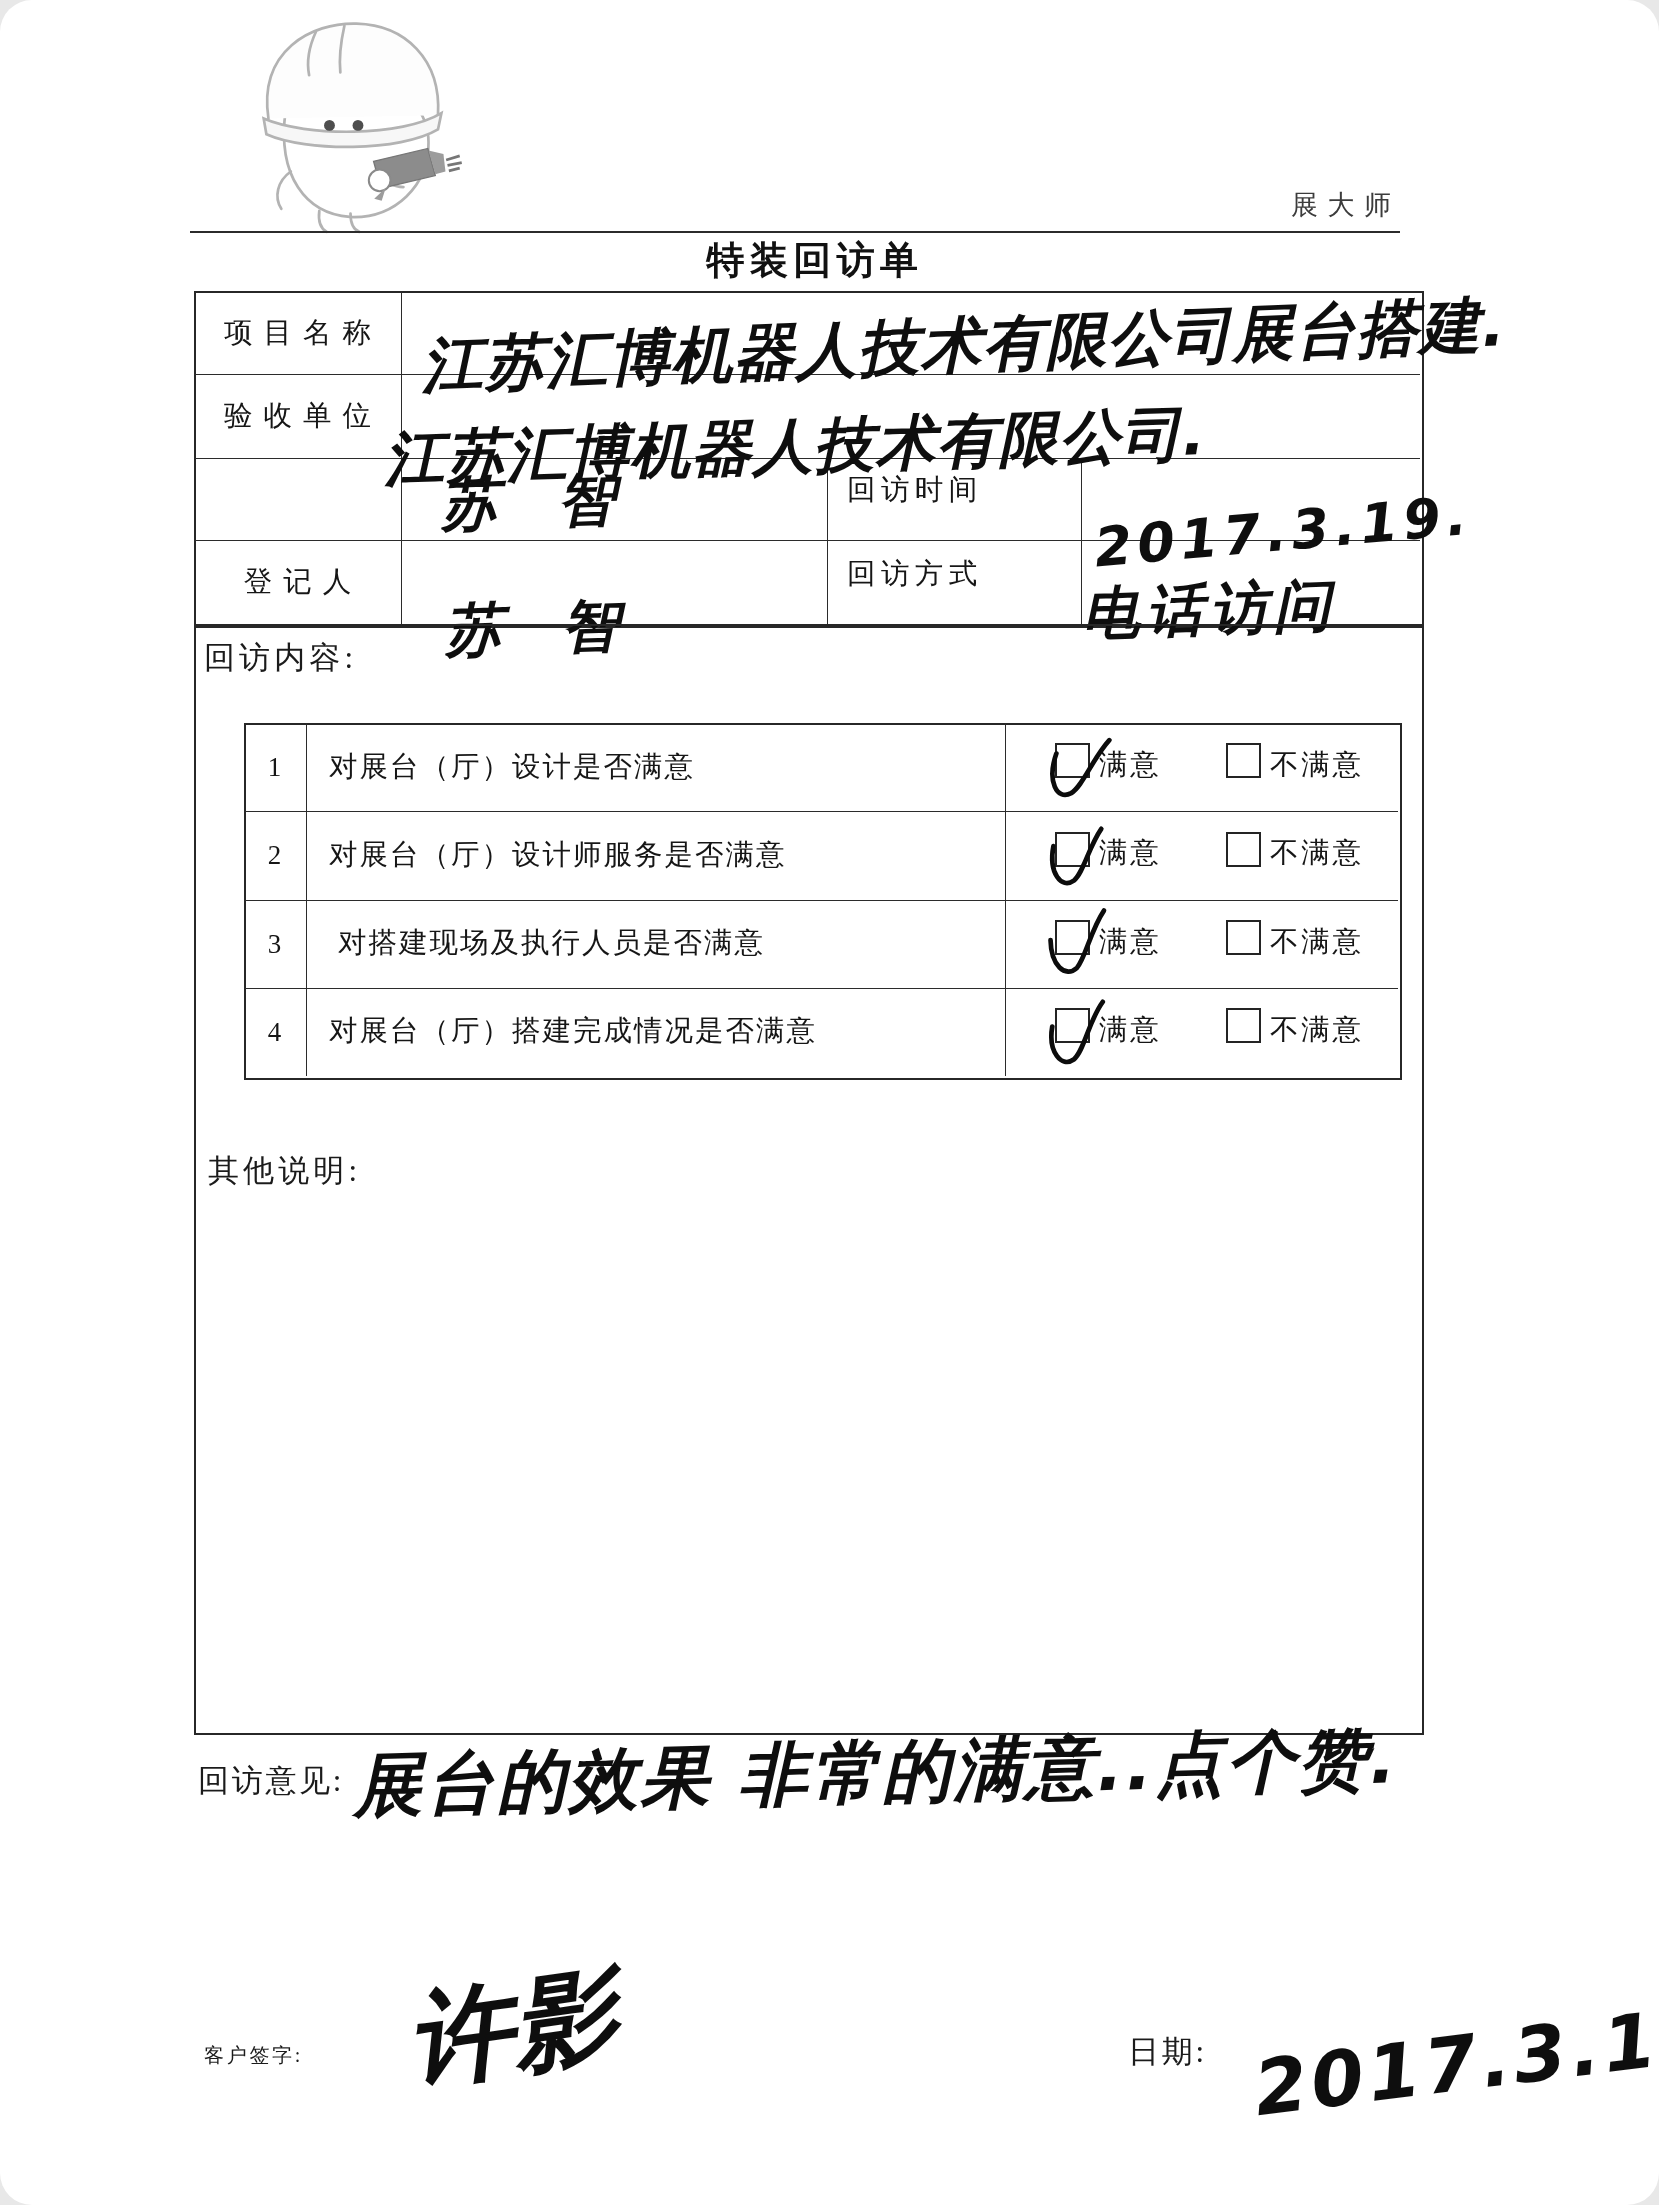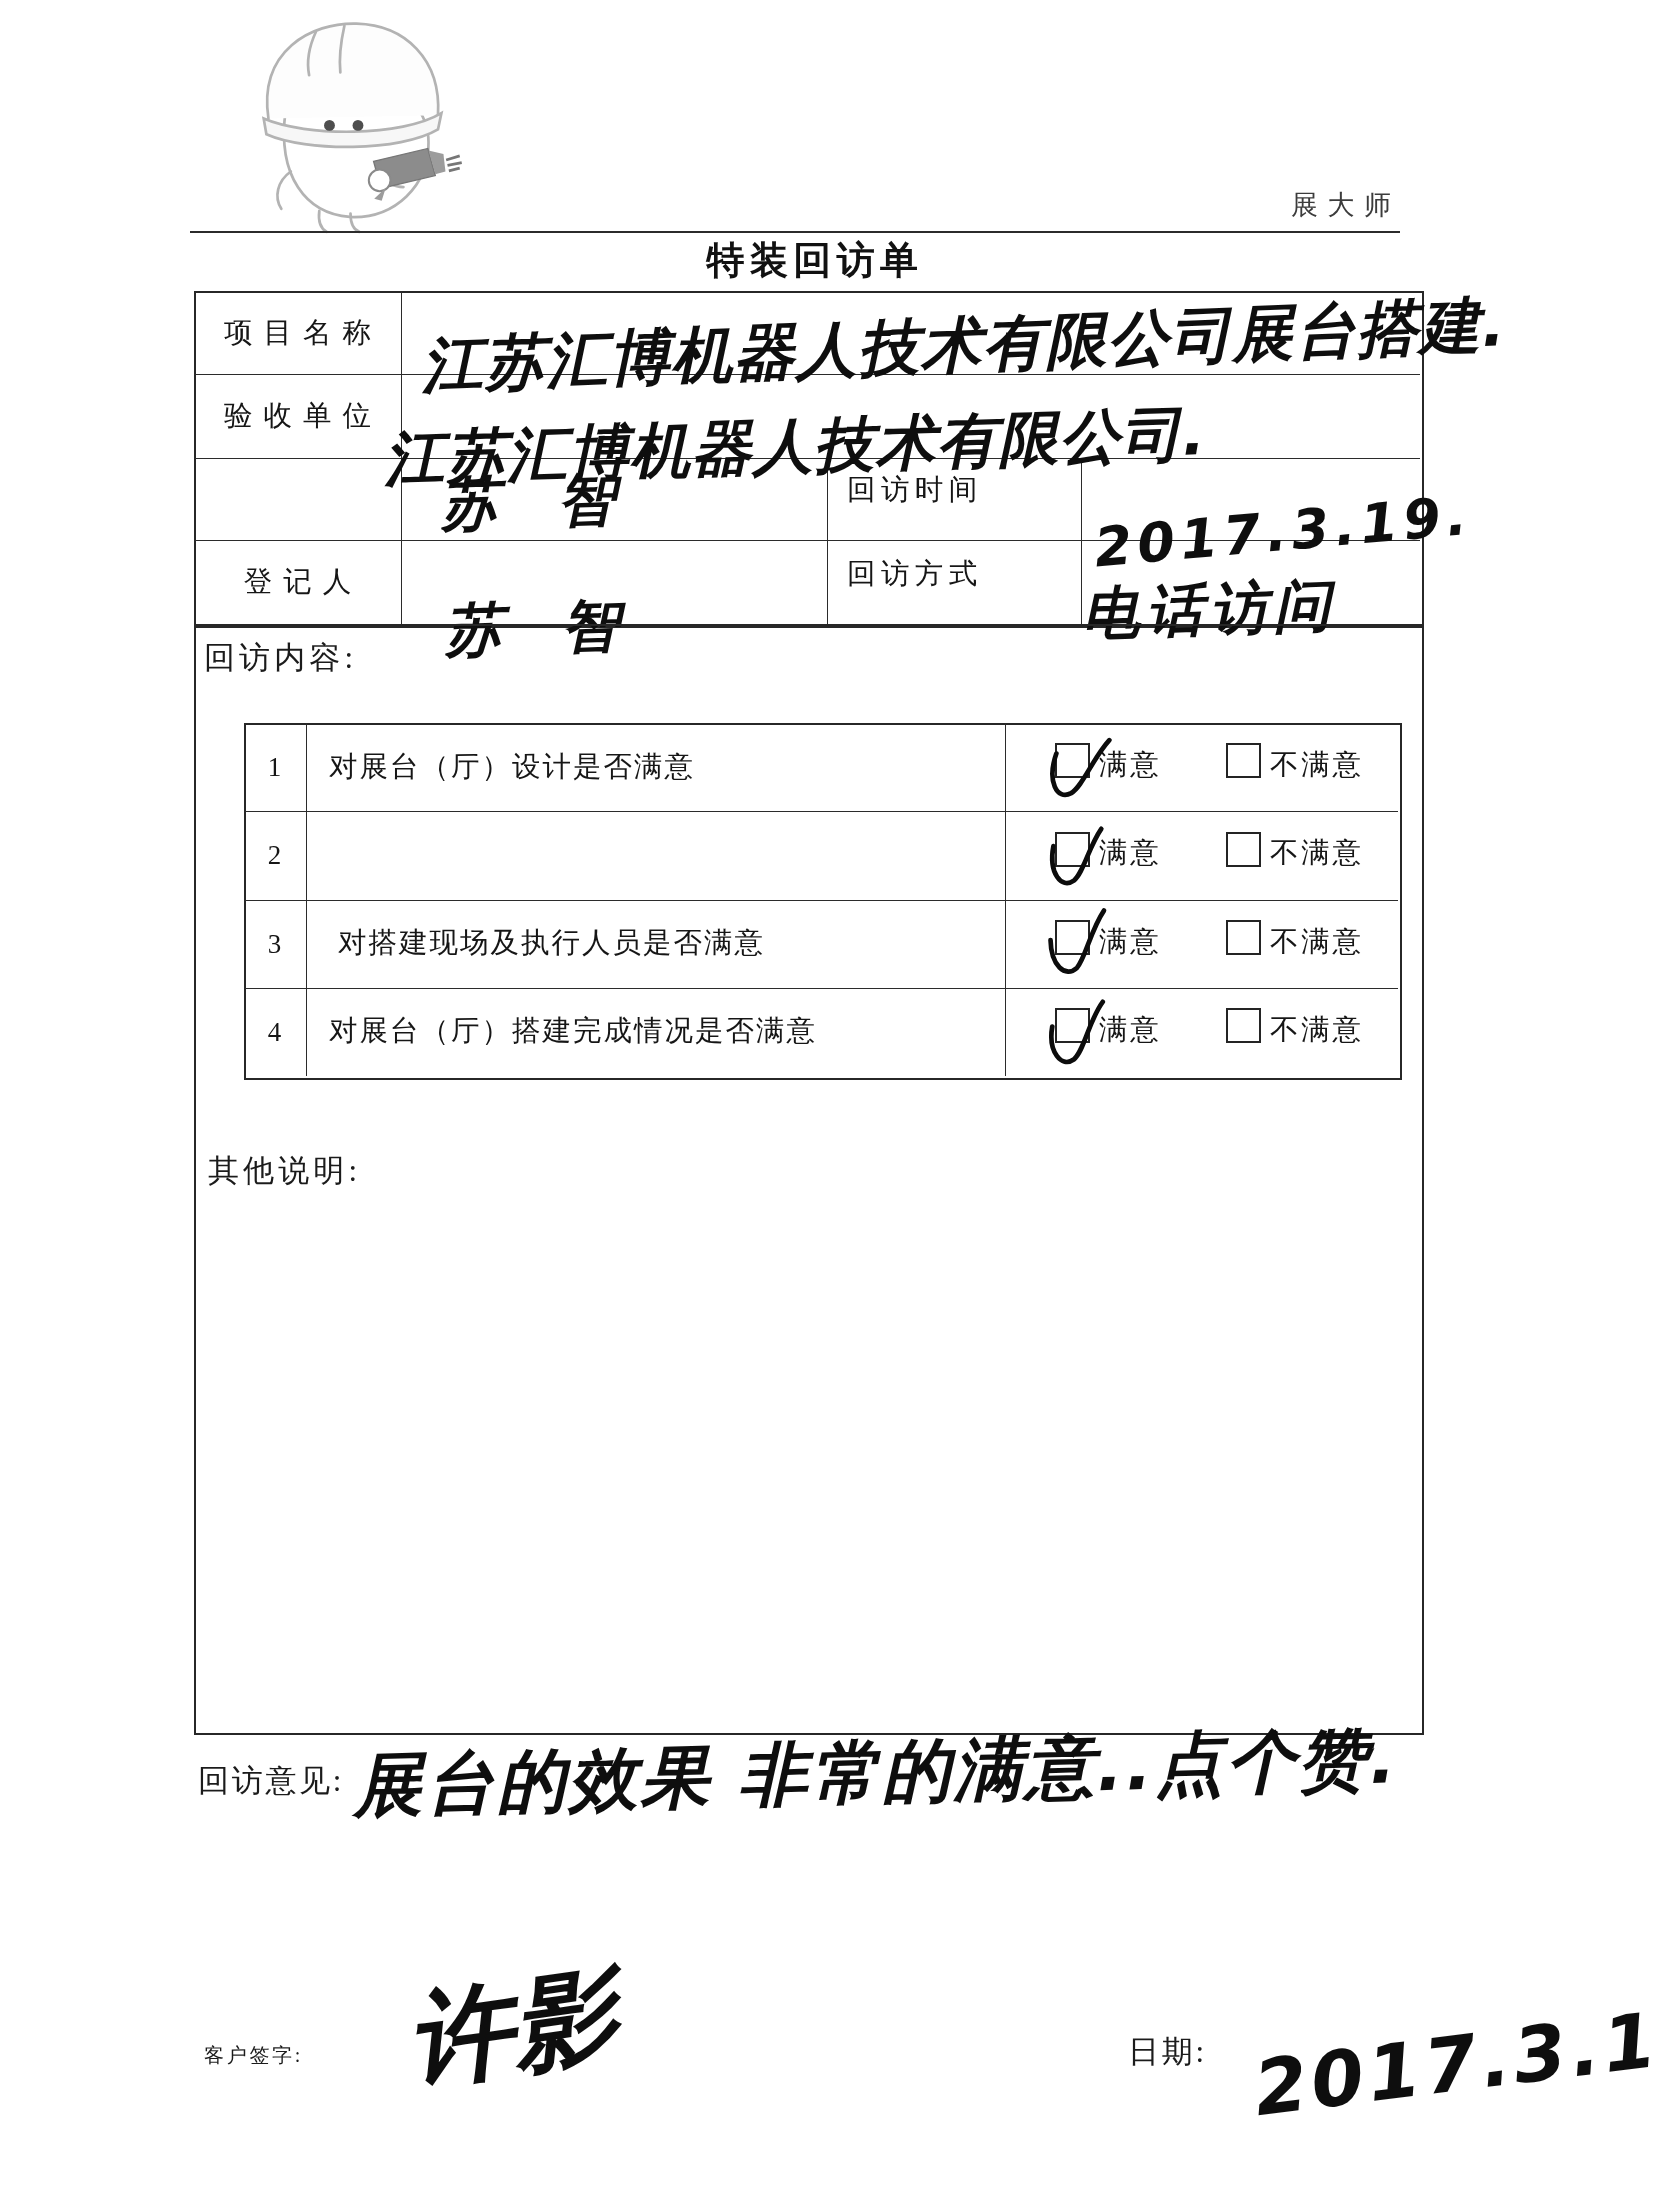--- a/index.html
+++ b/index.html
@@ -1,17 +1,17 @@
 <!DOCTYPE html>
 <html style="font-size:11px"><head>
 <meta charset="utf-8">
 <style>
   html,body{margin:0;padding:0;background:#e8e8e8;}
   .page{position:relative;width:1659px;height:2205px;background:#ffffff;overflow:hidden;
-        font-family:"Liberation Serif","DejaVu Serif",serif;color:#161616;}
+        font-family:"Liberation Serif","DejaVu Serif",serif;color:#161616;border-radius:32px;}
   
   .lbl{position:absolute;font-family:"Liberation Serif","DejaVu Serif",serif;color:#1b1b1b;}
   .cell-label{position:absolute;left:194px;width:207px;height:84px;display:flex;align-items:center;
               justify-content:center;font-size:28.5px;letter-spacing:11px;text-indent:11px;}
   .sub-label{position:absolute;font-size:28.5px;letter-spacing:5.4px;}
   
   .box{position:absolute;border:2px solid #272727;background:transparent;}
   .hline{position:absolute;height:1.4px;background:#2b2b2b;}
   .vline{position:absolute;width:1.4px;background:#2b2b2b;}
   
@@ -100,20 +100,21 @@
   <div class="q-text" style="top:748px;">对展台（厅）设计是否满意</div>
   <div class="cb" style="left:1055px;top:743px;"></div>
   <div class="opt" style="left:1099px;top:746px;">满意</div>
   <div class="cb" style="left:1226px;top:743px;"></div>
   <div class="opt" style="left:1270px;top:746px;">不满意</div>
   <svg class="check-svg" style="left:1042px;top:732px;transform:rotate(6deg);" viewBox="0 0 120 130">
       <path d="M18,36 C8,78 26,106 46,92 C62,80 72,38 94,8"></path>
     </svg>
 
   <div class="q-no" style="top:811px;">2</div>
+  <div class="q-text" style="top:836px;">对展台（厅）设计师服务是否满意</div>
   <div class="cb" style="left:1055px;top:832px;"></div>
   <div class="opt" style="left:1099px;top:834px;">满意</div>
   <div class="cb" style="left:1226px;top:832px;"></div>
   <div class="opt" style="left:1270px;top:834px;">不满意</div>
   <svg class="check-svg" style="left:1042px;top:820px;transform:rotate(2deg);" viewBox="0 0 120 130">
       <path d="M16,40 C10,80 30,104 48,90 C62,78 68,40 86,12"></path>
     </svg>
 
   <div class="q-no" style="top:900px;">3</div>
   <div class="q-text" style="top:924px;margin-left:9px;">对搭建现场及执行人员是否满意</div>

